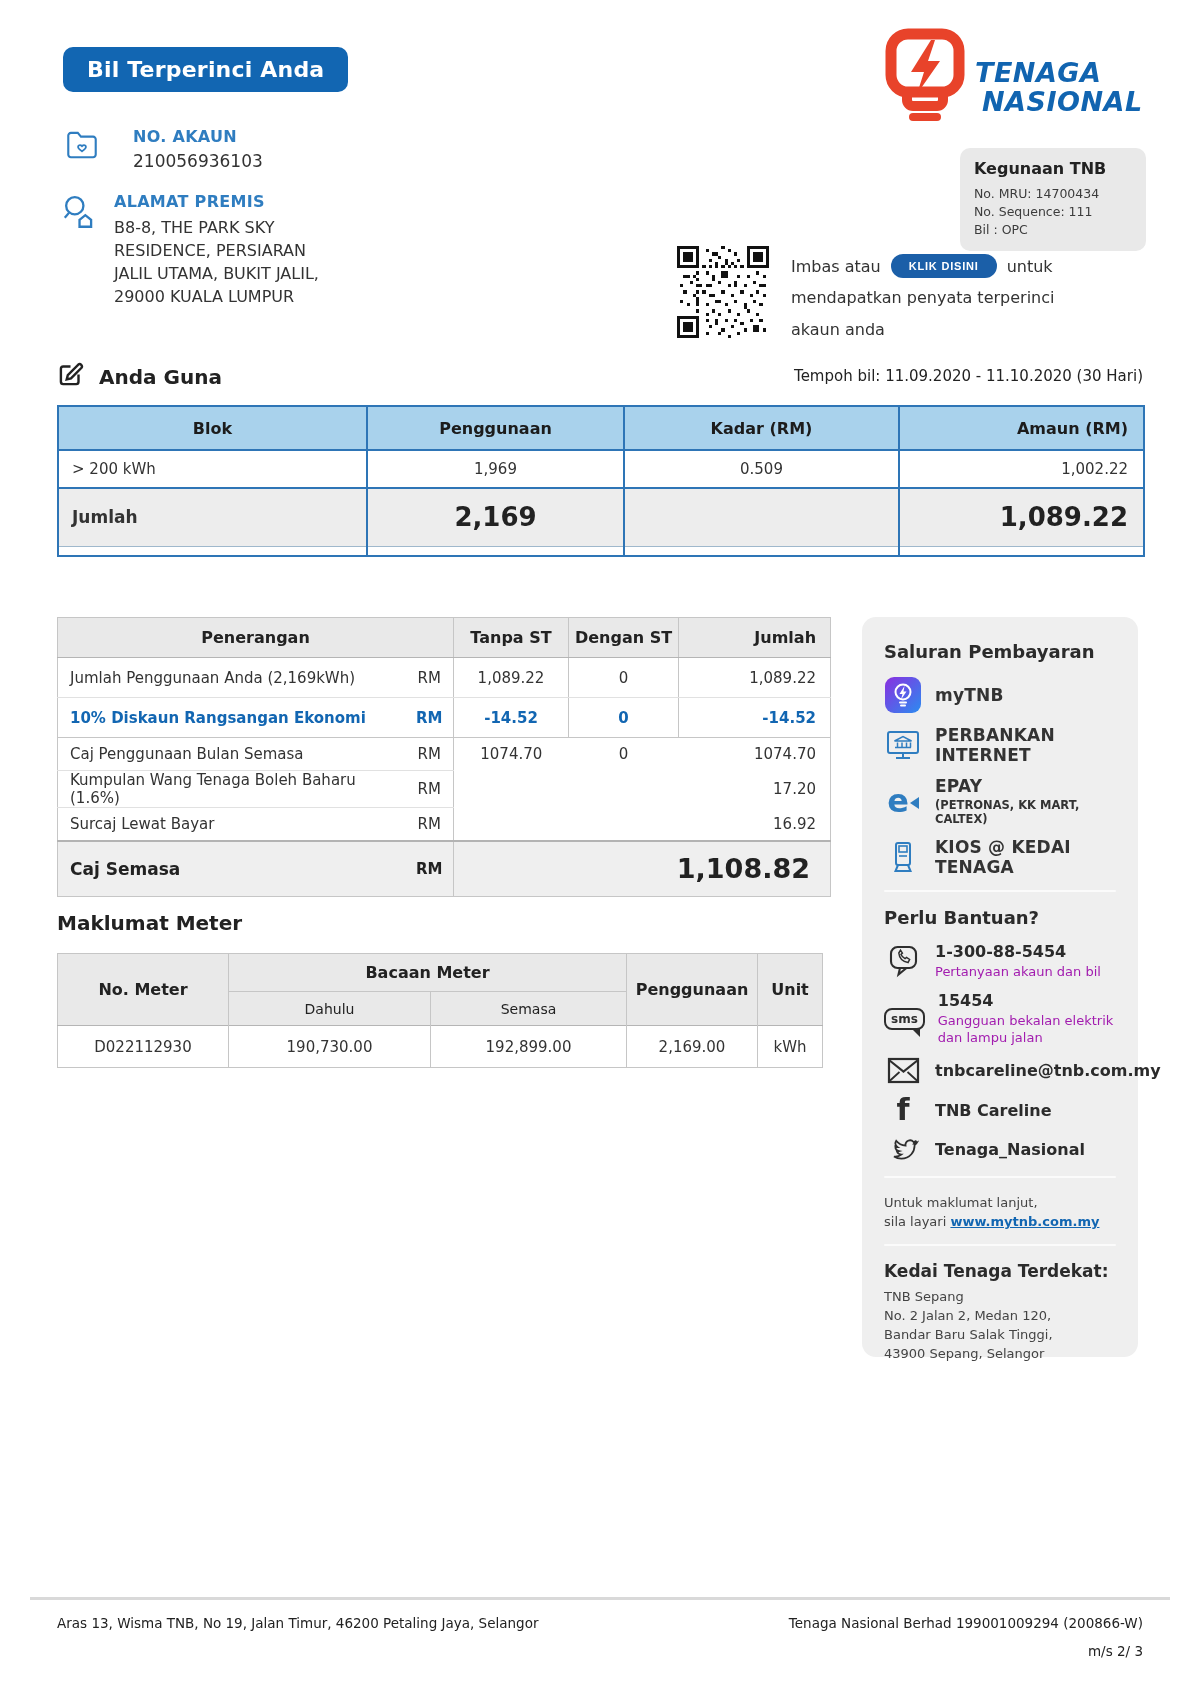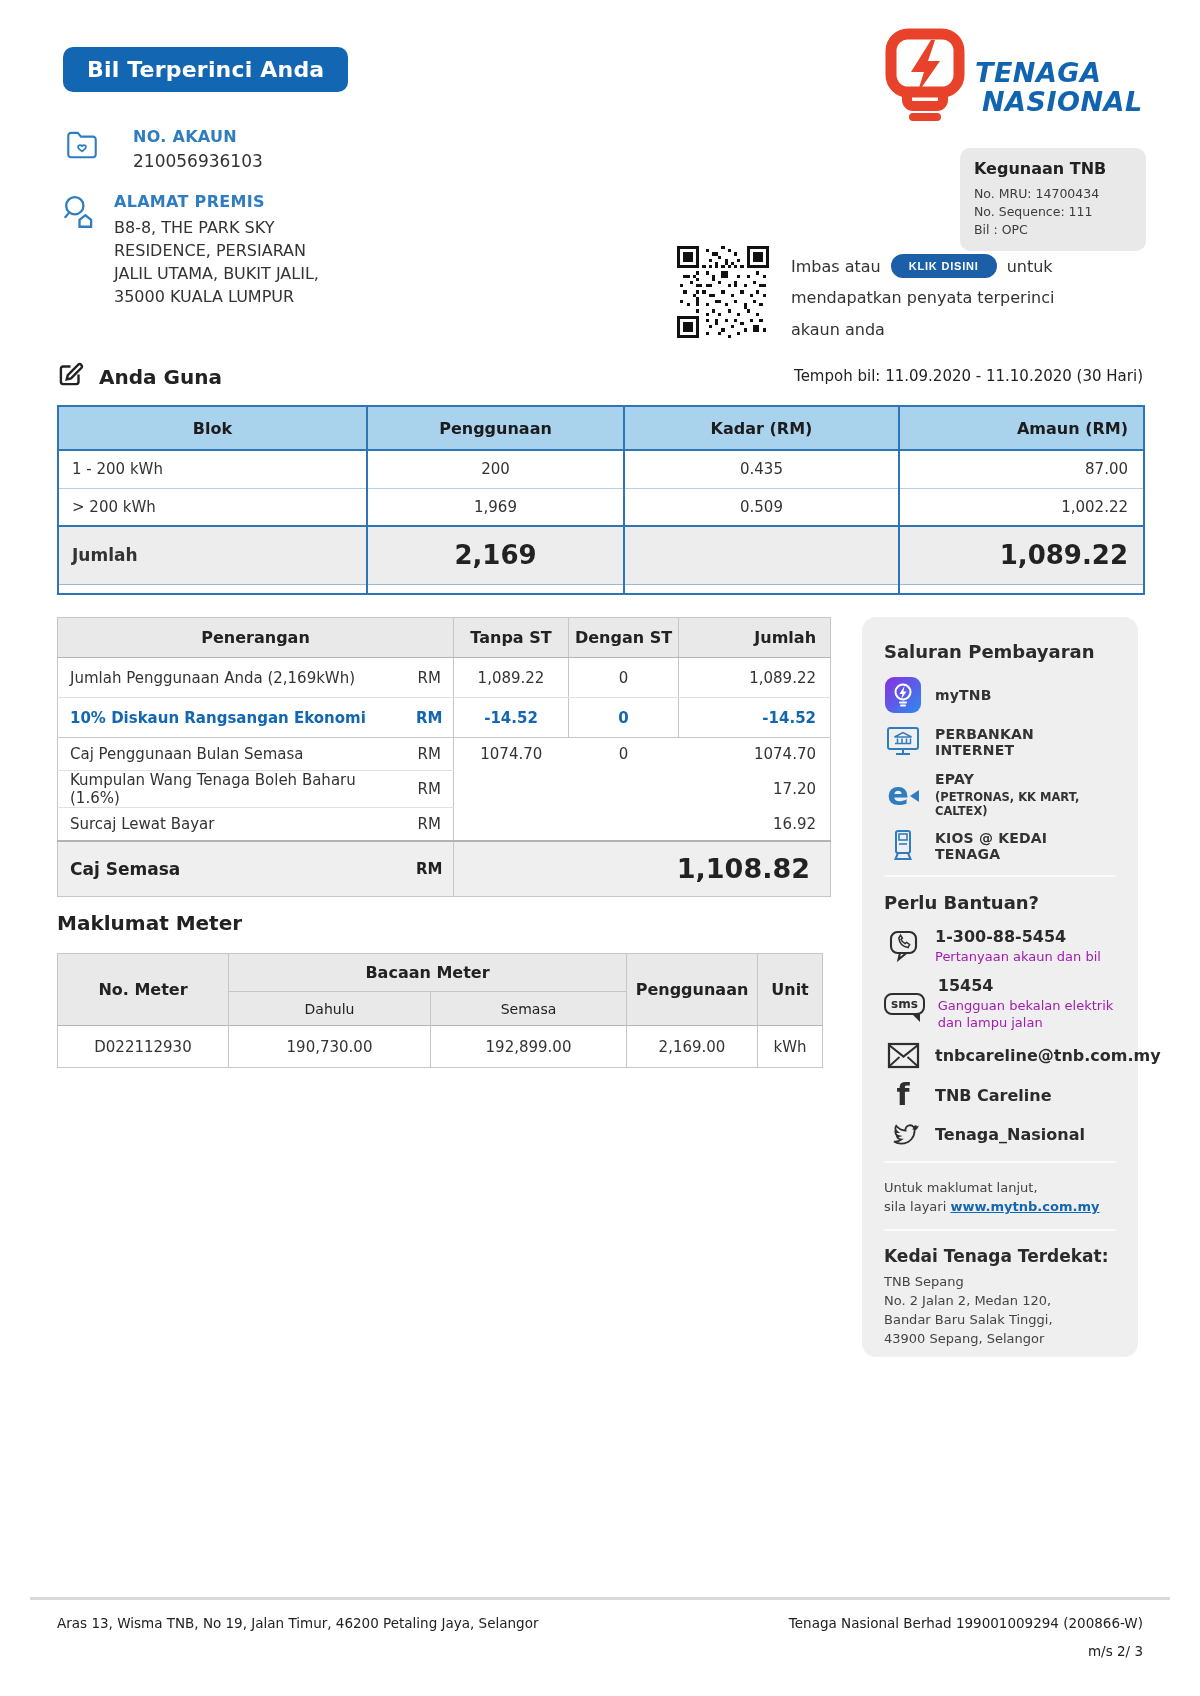--- a/index.html
+++ b/index.html
@@ -86,21 +86,21 @@
   .t3 .hs { font-size: 14px; font-weight: normal; height: 34px; border-top: 1px solid #c6c6c6; }
   .t3 .v { border-left: 1px solid #c6c6c6; }
   .t3 td { font-size: 15px; color: #333; text-align: center; height: 42px; border-top: 1px solid #b5b5b5; }
 
   
   .sidebar { position: absolute; left: 862px; top: 617px; width: 276px; height: 740px; background: #efefef;
     border-radius: 14px; padding: 24px 22px; }
   .sb-title { font-size: 18px; font-weight: bold; color: #2b2b2b; margin-bottom: 14px; }
   .sb-item { display: flex; align-items: center; gap: 13px; margin-bottom: 11px; }
   .sb-item .ibox { flex: 0 0 38px; display: flex; justify-content: center; align-items: center; }
-  .sb-label { font-size: 14px; font-weight: bold; color: #333; letter-spacing: .2px; }
+  .sb-label { font-size: 17px; font-weight: bold; color: #333; letter-spacing: .2px; }
   .sb-sub { font-size: 11.5px; font-weight: bold; color: #333; margin-top: 2px; }
   .hlp-label { font-size: 16px; font-weight: bold; color: #2b2b2b; }
   .hlp-sub { font-size: 13px; color: #a21caf; line-height: 17px; margin-top: 2px; }
   .sb-div { height: 2px; background: #fbfbfb; margin: 13px 0 15px; border-radius: 1px; }
   .sb-note { font-size: 13px; color: #444; line-height: 19px; }
   .sb-link { color: #1266b2; font-weight: bold; text-decoration: underline; }
   .store-title { font-size: 17px; font-weight: bold; color: #2b2b2b; margin-bottom: 6px; }
   .store-line { font-size: 13px; color: #444; line-height: 19px; }
   .epay-icon { display: flex; align-items: center; }
   .epay-e { font-size: 32px; font-weight: bold; color: #2f7dc0; line-height: 30px; }
@@ -159,21 +159,21 @@
         <circle cx="14" cy="13" r="8.2"></circle>
         <path d="M8.6 19.6 L4.5 24.5"></path>
         <path d="M18.5 26.5 l5.5 -4.5 5.5 4.5 v6.5 h-11 z"></path>
       </svg>
     </span>
     <div>
       <div class="info-label">ALAMAT PREMIS</div>
       <div class="addr-line">B8-8, THE PARK SKY</div>
       <div class="addr-line">RESIDENCE, PERSIARAN</div>
       <div class="addr-line">JALIL UTAMA, BUKIT JALIL,</div>
-      <div class="addr-line">35000 KUALA LUMPUR</div>
+      <div class="addr-line">29000 KUALA LUMPUR</div>
     </div>
   </div>
 
   <div class="keg-box">
     <div class="keg-title">Kegunaan TNB</div>
     <div class="keg-line">No. MRU: 14700434</div>
     <div class="keg-line">No. Sequence: 111</div>
     <div class="keg-line">Bil : OPC</div>
   </div>
 
@@ -308,26 +308,20 @@
         <col style="width:245px">
       </colgroup>
     <tbody>
         <tr>
       <th>Blok</th>
       <th class="vb">Penggunaan</th>
       <th class="vb">Kadar (RM)</th>
       <th class="vb cell-r">Amaun (RM)</th>
     </tr>
     <tr>
-      <td class="cell-l">1 - 200 kWh</td>
-      <td class="vb cell-c">200</td>
-      <td class="vb cell-c">0.435</td>
-      <td class="vb cell-r">87.00</td>
-    </tr>
-    <tr>
       <td class="cell-l">&gt; 200 kWh</td>
       <td class="vb cell-c">1,969</td>
       <td class="vb cell-c">0.509</td>
       <td class="vb cell-r">1,002.22</td>
     </tr>
     <tr class="total">
       <td class="cell-l tl">Jumlah</td>
       <td class="vb cell-c big">2,169</td>
       <td class="vb"></td>
       <td class="vb cell-r big">1,089.22</td>

